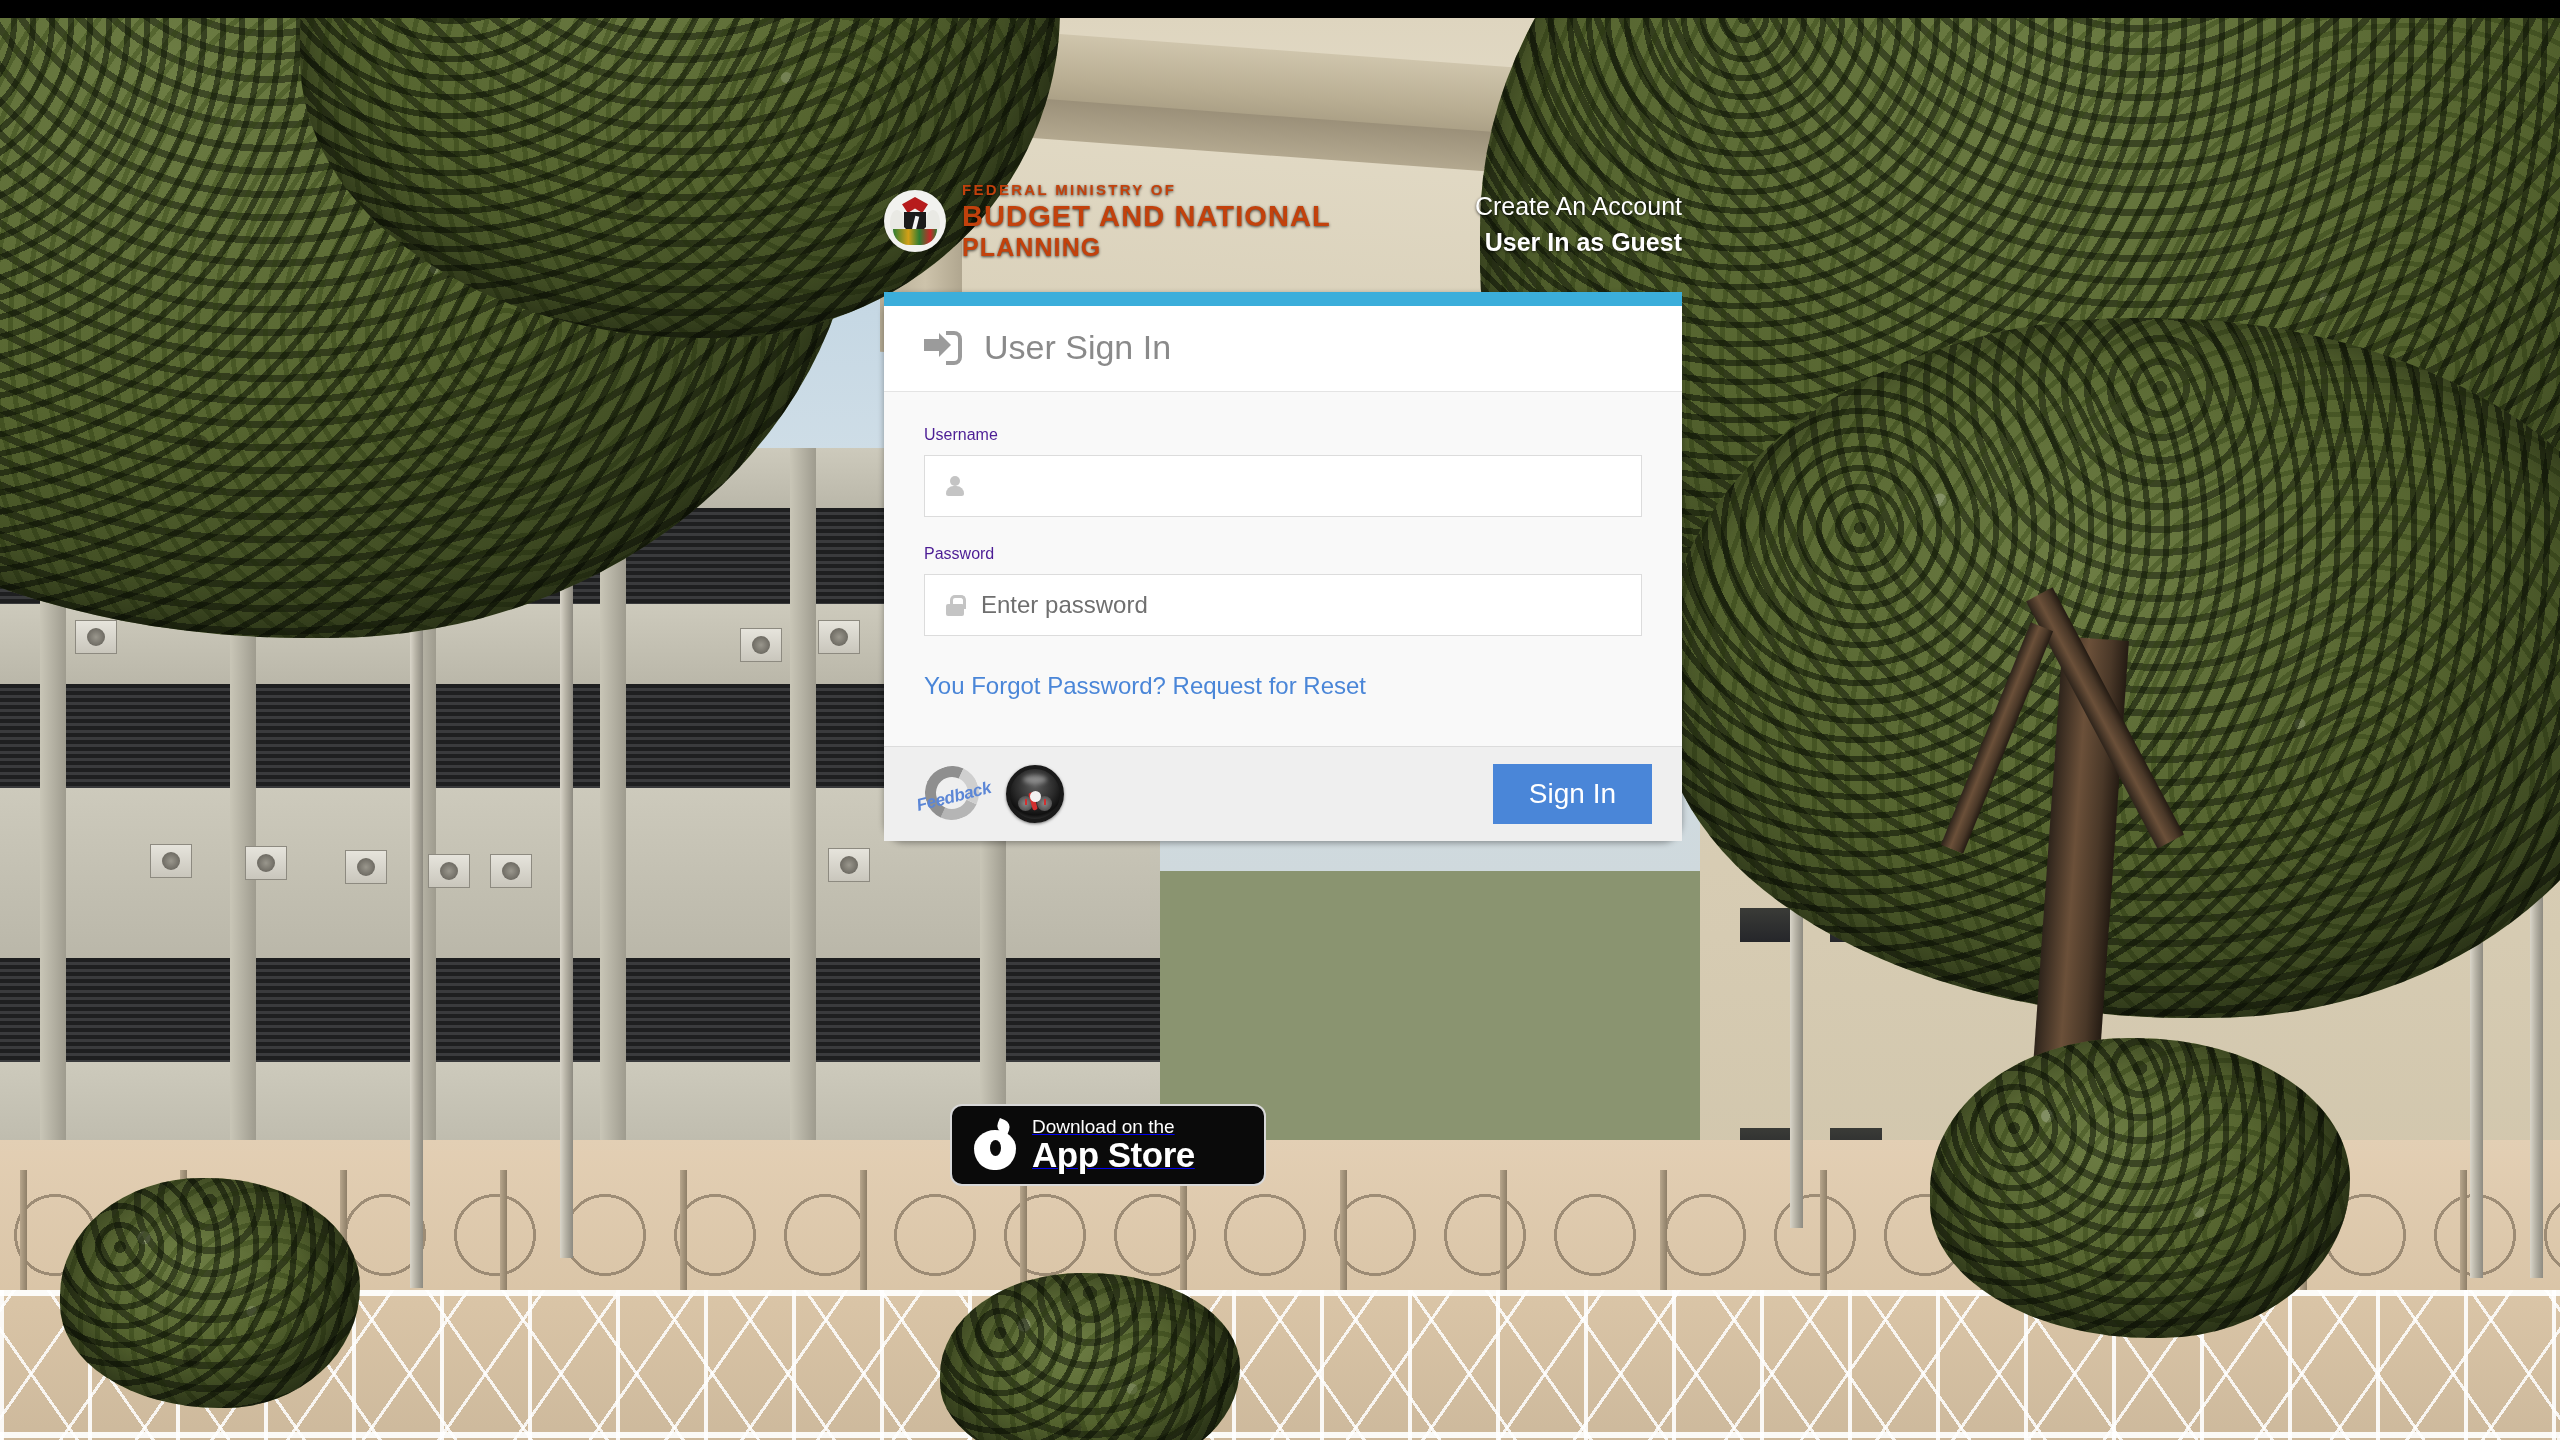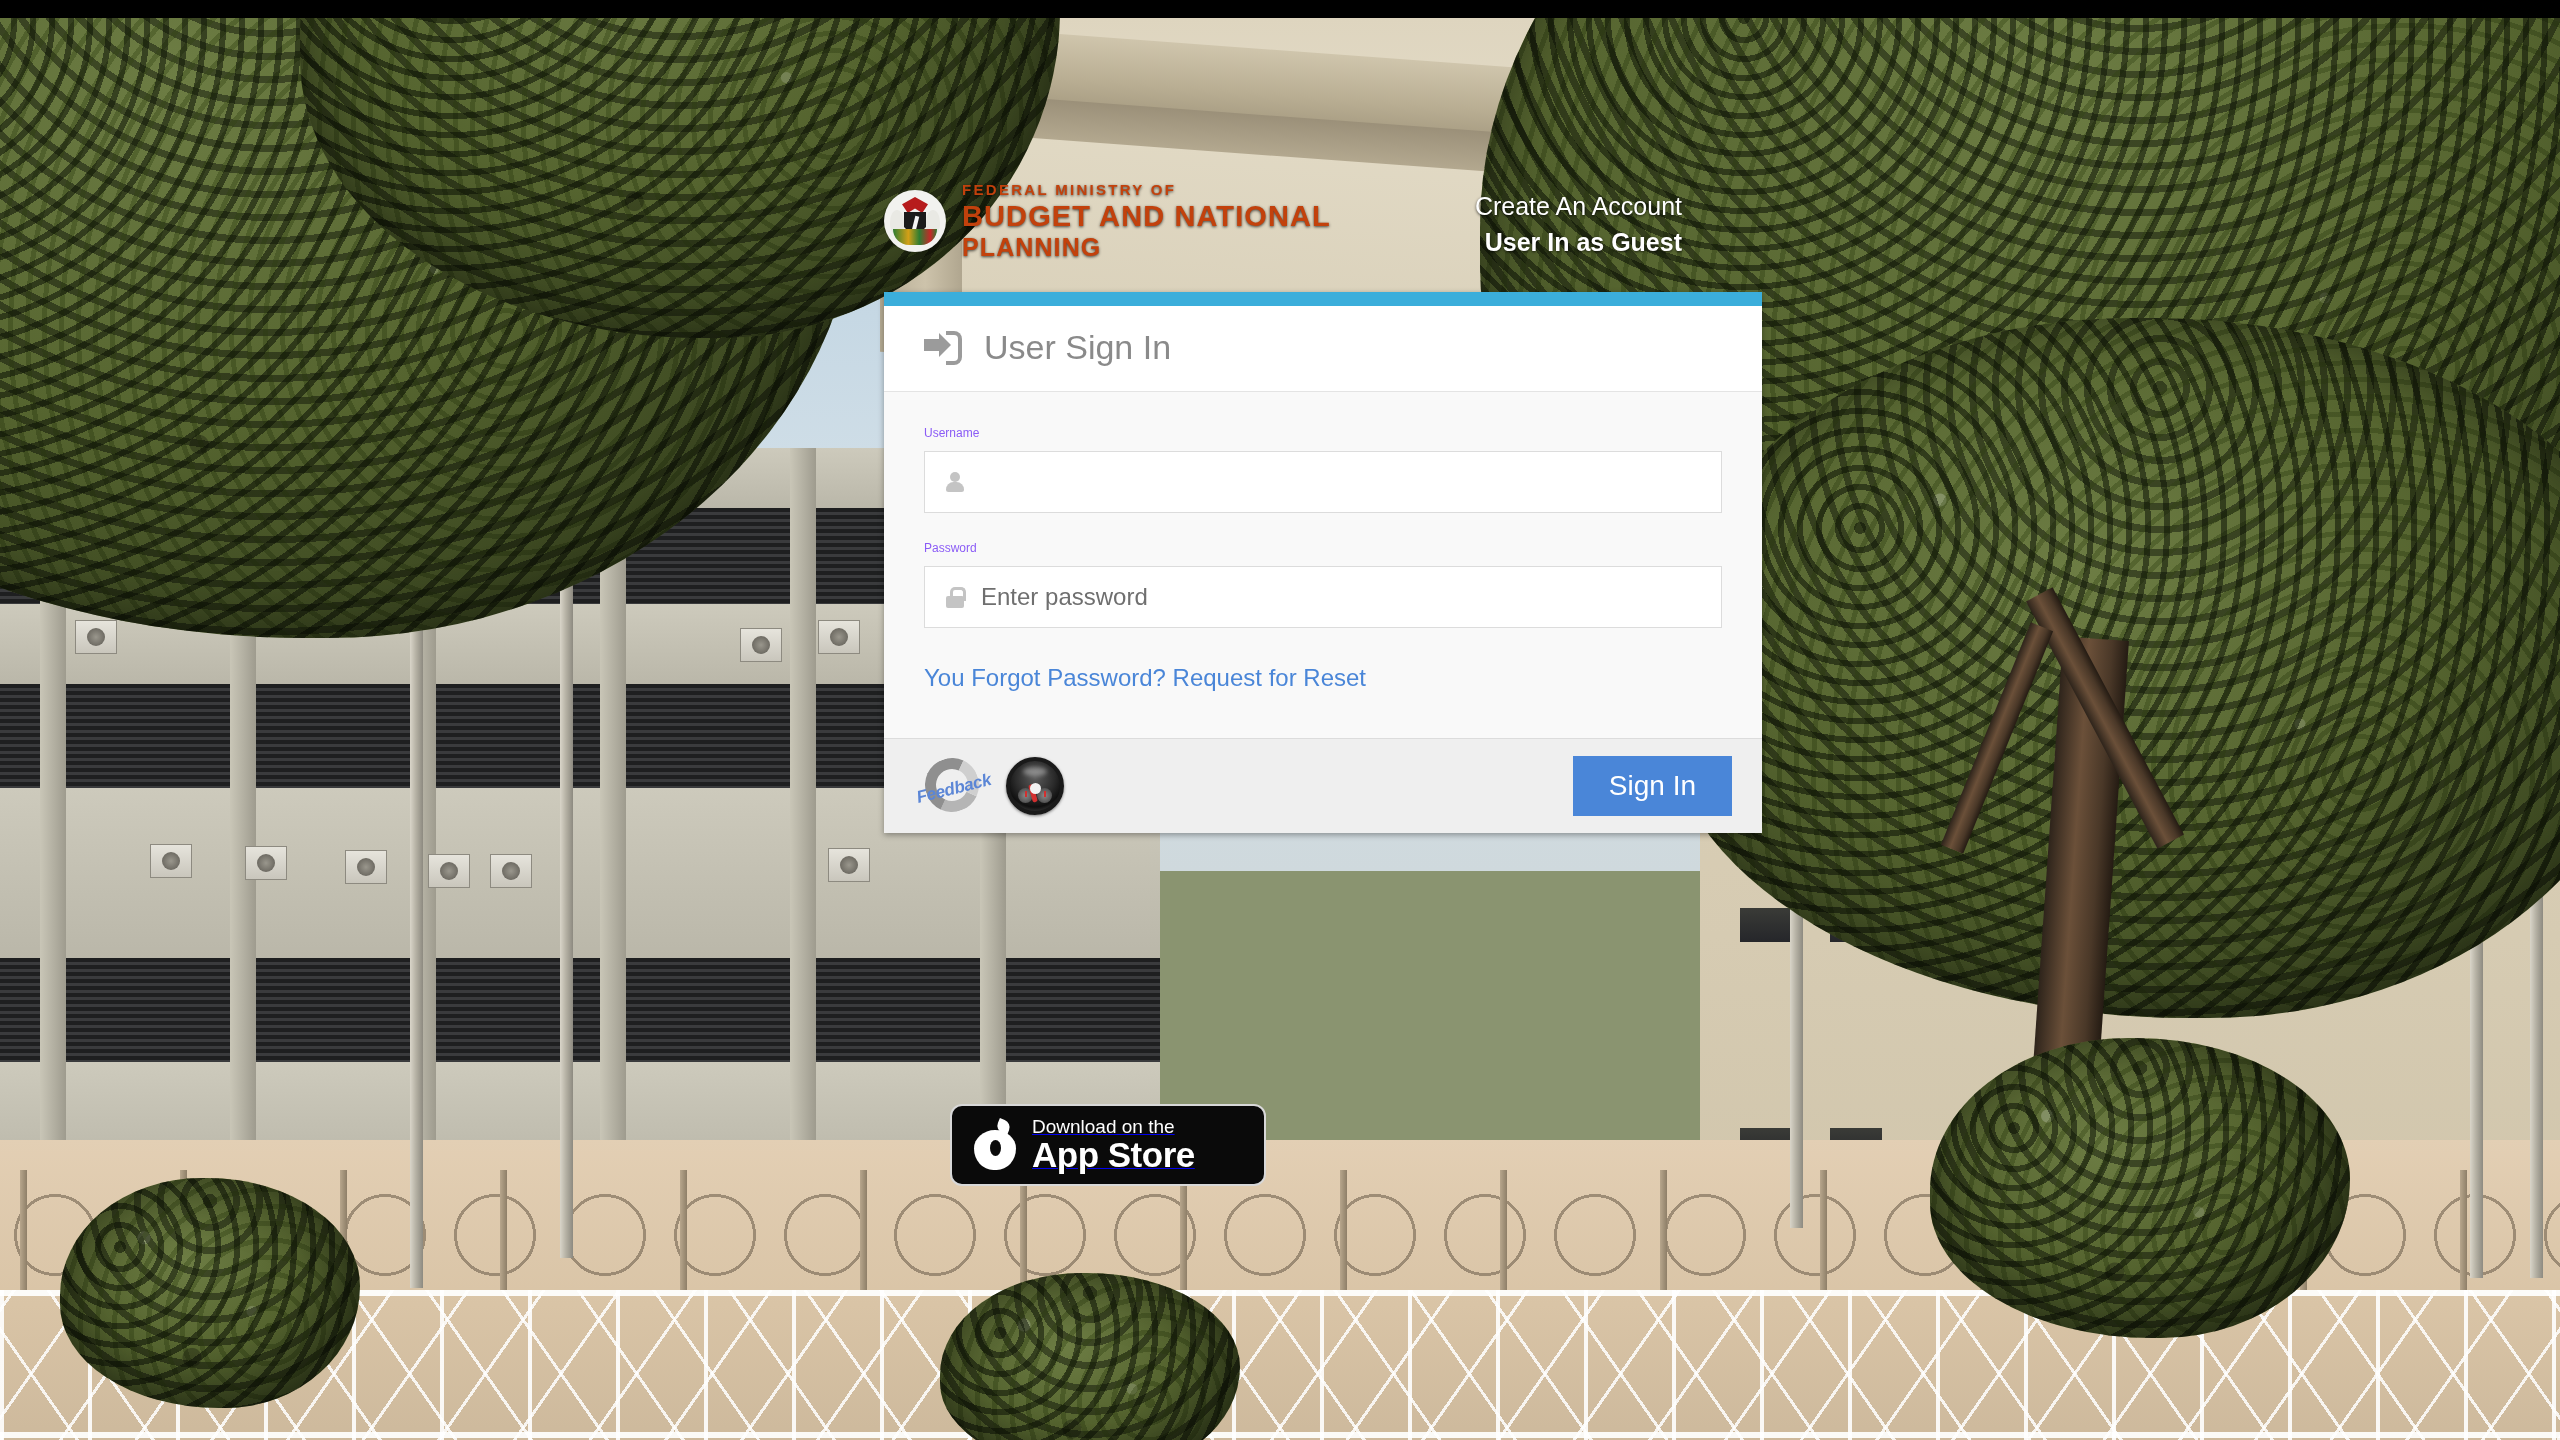--- a/index.html
+++ b/index.html
@@ -210,22 +210,23 @@
   #top-links a {
     display: block; color: #fff; text-decoration: none;
     text-shadow: 0 1px 3px rgba(0,0,0,.75);
   }
   .link-create { font-size: 25px; font-weight: normal; }
   .link-guest  { font-size: 25px; font-weight: bold; }
 
   
   #card {
     position: absolute; left: 884px; top: 292px;
-    width: 878px;
+    width: 798px;
     box-shadow: 0 2px 6px rgba(0,0,0,.35);
+    border-radius: 21px;
   }
   .card-accent { height: 14px; background: #3bAEDB; }
   .card-head {
     background: #fff; padding: 22px 40px 24px;
     display: flex; align-items: center; gap: 22px;
     border-bottom: 1px solid #e4e4e4;
   }
   .signin-icon { width: 38px; height: 34px; position: relative; flex: 0 0 auto; }
   .signin-icon .arrow {
     position: absolute; left: 0; top: 8px; width: 16px; height: 12px;
@@ -235,21 +236,21 @@
     content: ""; position: absolute; left: 15px; top: -6px;
     border: 12px solid transparent; border-left-color: #9b9b9b; border-right: 0;
   }
   .signin-icon .bracket {
     position: absolute; right: 0; top: 0; width: 16px; height: 34px;
     border: 4px solid #9b9b9b; border-left: none; border-radius: 0 8px 8px 0;
   }
   .card-title { font-size: 34px; color: #8a8a8a; font-weight: normal; }
 
   .card-body { background: #f9f9f9; padding: 34px 40px 46px; }
-  .field-label { font-size: 12px; color: #8b5cf6; margin-bottom: 11px; }
+  .field-label { font-size: 16px; color: #4c1d95; margin-bottom: 11px; }
   .input-wrap {
     display: flex; align-items: center;
     background: #fff; border: 1px solid #dcdcdc;
     height: 62px; padding: 0 18px; margin-bottom: 28px;
   }
   .in-icon { width: 24px; margin-right: 14px; display: flex; justify-content: center; }
   .ico-user { position: relative; width: 18px; height: 20px; }
   .ico-user::before {
     content: ""; position: absolute; left: 4px; top: 0;
     width: 10px; height: 10px; border-radius: 50%; background: #c4c4c4;

